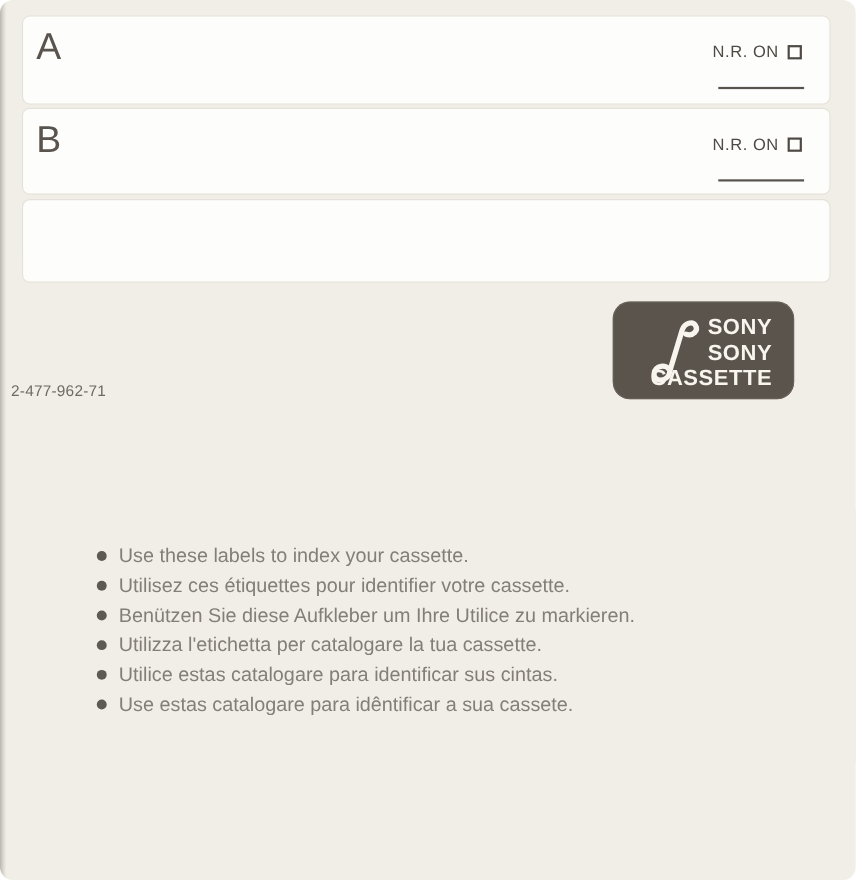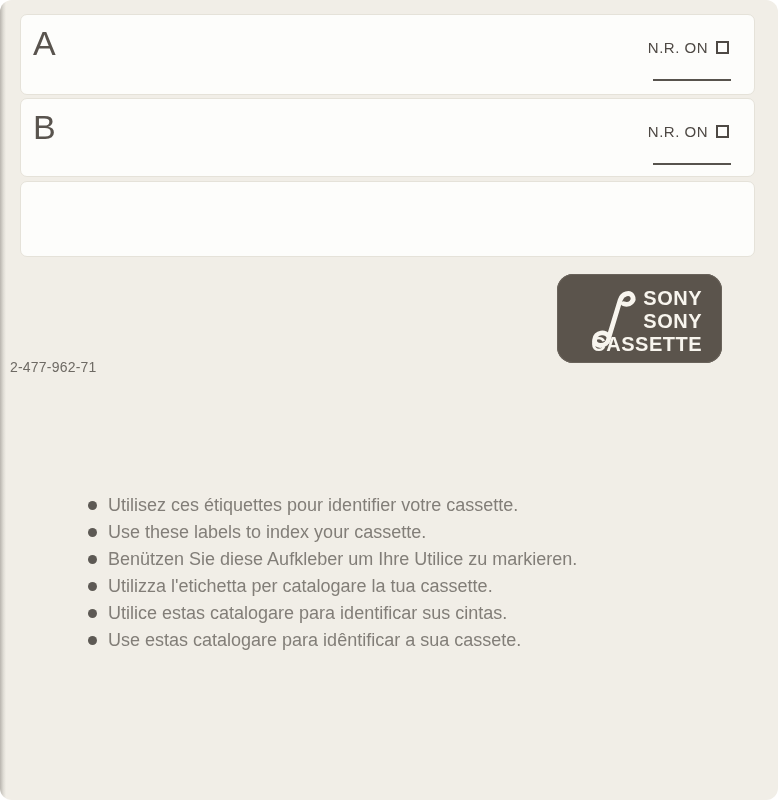--- a/index.html
+++ b/index.html
@@ -58,21 +58,21 @@
   }
   .badge-text {
     position: absolute; top: 13px; right: 20px;
     text-align: right;
     color: #f8f5ee; font-weight: bold;
     font-size: 20px; line-height: 23px; letter-spacing: .5px;
   }
   
   .part-number {
     position: absolute; left: 10px; top: 347px;
-    font-size: 14px; color: #6e6a64; letter-spacing: .2px; margin-top: 12px;
+    font-size: 14px; color: #6e6a64; letter-spacing: .2px;
   }
   .instructions {
     position: absolute; left: 88px; top: 492px;
     margin: 0; padding: 0; list-style: none;
   }
   .instructions li {
     display: flex; align-items: center; gap: 11px;
     height: 27px; font-size: 18px; color: #827e78;
     white-space: nowrap;
   }
@@ -121,25 +121,25 @@
       <div>SONY</div>
       <div>CASSETTE</div>
     </div>
   </div>
 
   <div class="part-number">2-477-962-71</div>
 
   <ul class="instructions">
     <li>
         <span class="bullet-dot"></span>
-        <span>Utilisez ces étiquettes pour identifier votre cassette.</span>
+        <span>Use these labels to index your cassette.</span>
       </li>
     <li>
         <span class="bullet-dot"></span>
-        <span>Use these labels to index your cassette.</span>
+        <span>Utilisez ces étiquettes pour identifier votre cassette.</span>
       </li>
     <li>
         <span class="bullet-dot"></span>
         <span>Benützen Sie diese Aufkleber um Ihre Utilice zu markieren.</span>
       </li>
     <li>
         <span class="bullet-dot"></span>
         <span>Utilizza l'etichetta per catalogare la tua cassette.</span>
       </li>
     <li>

